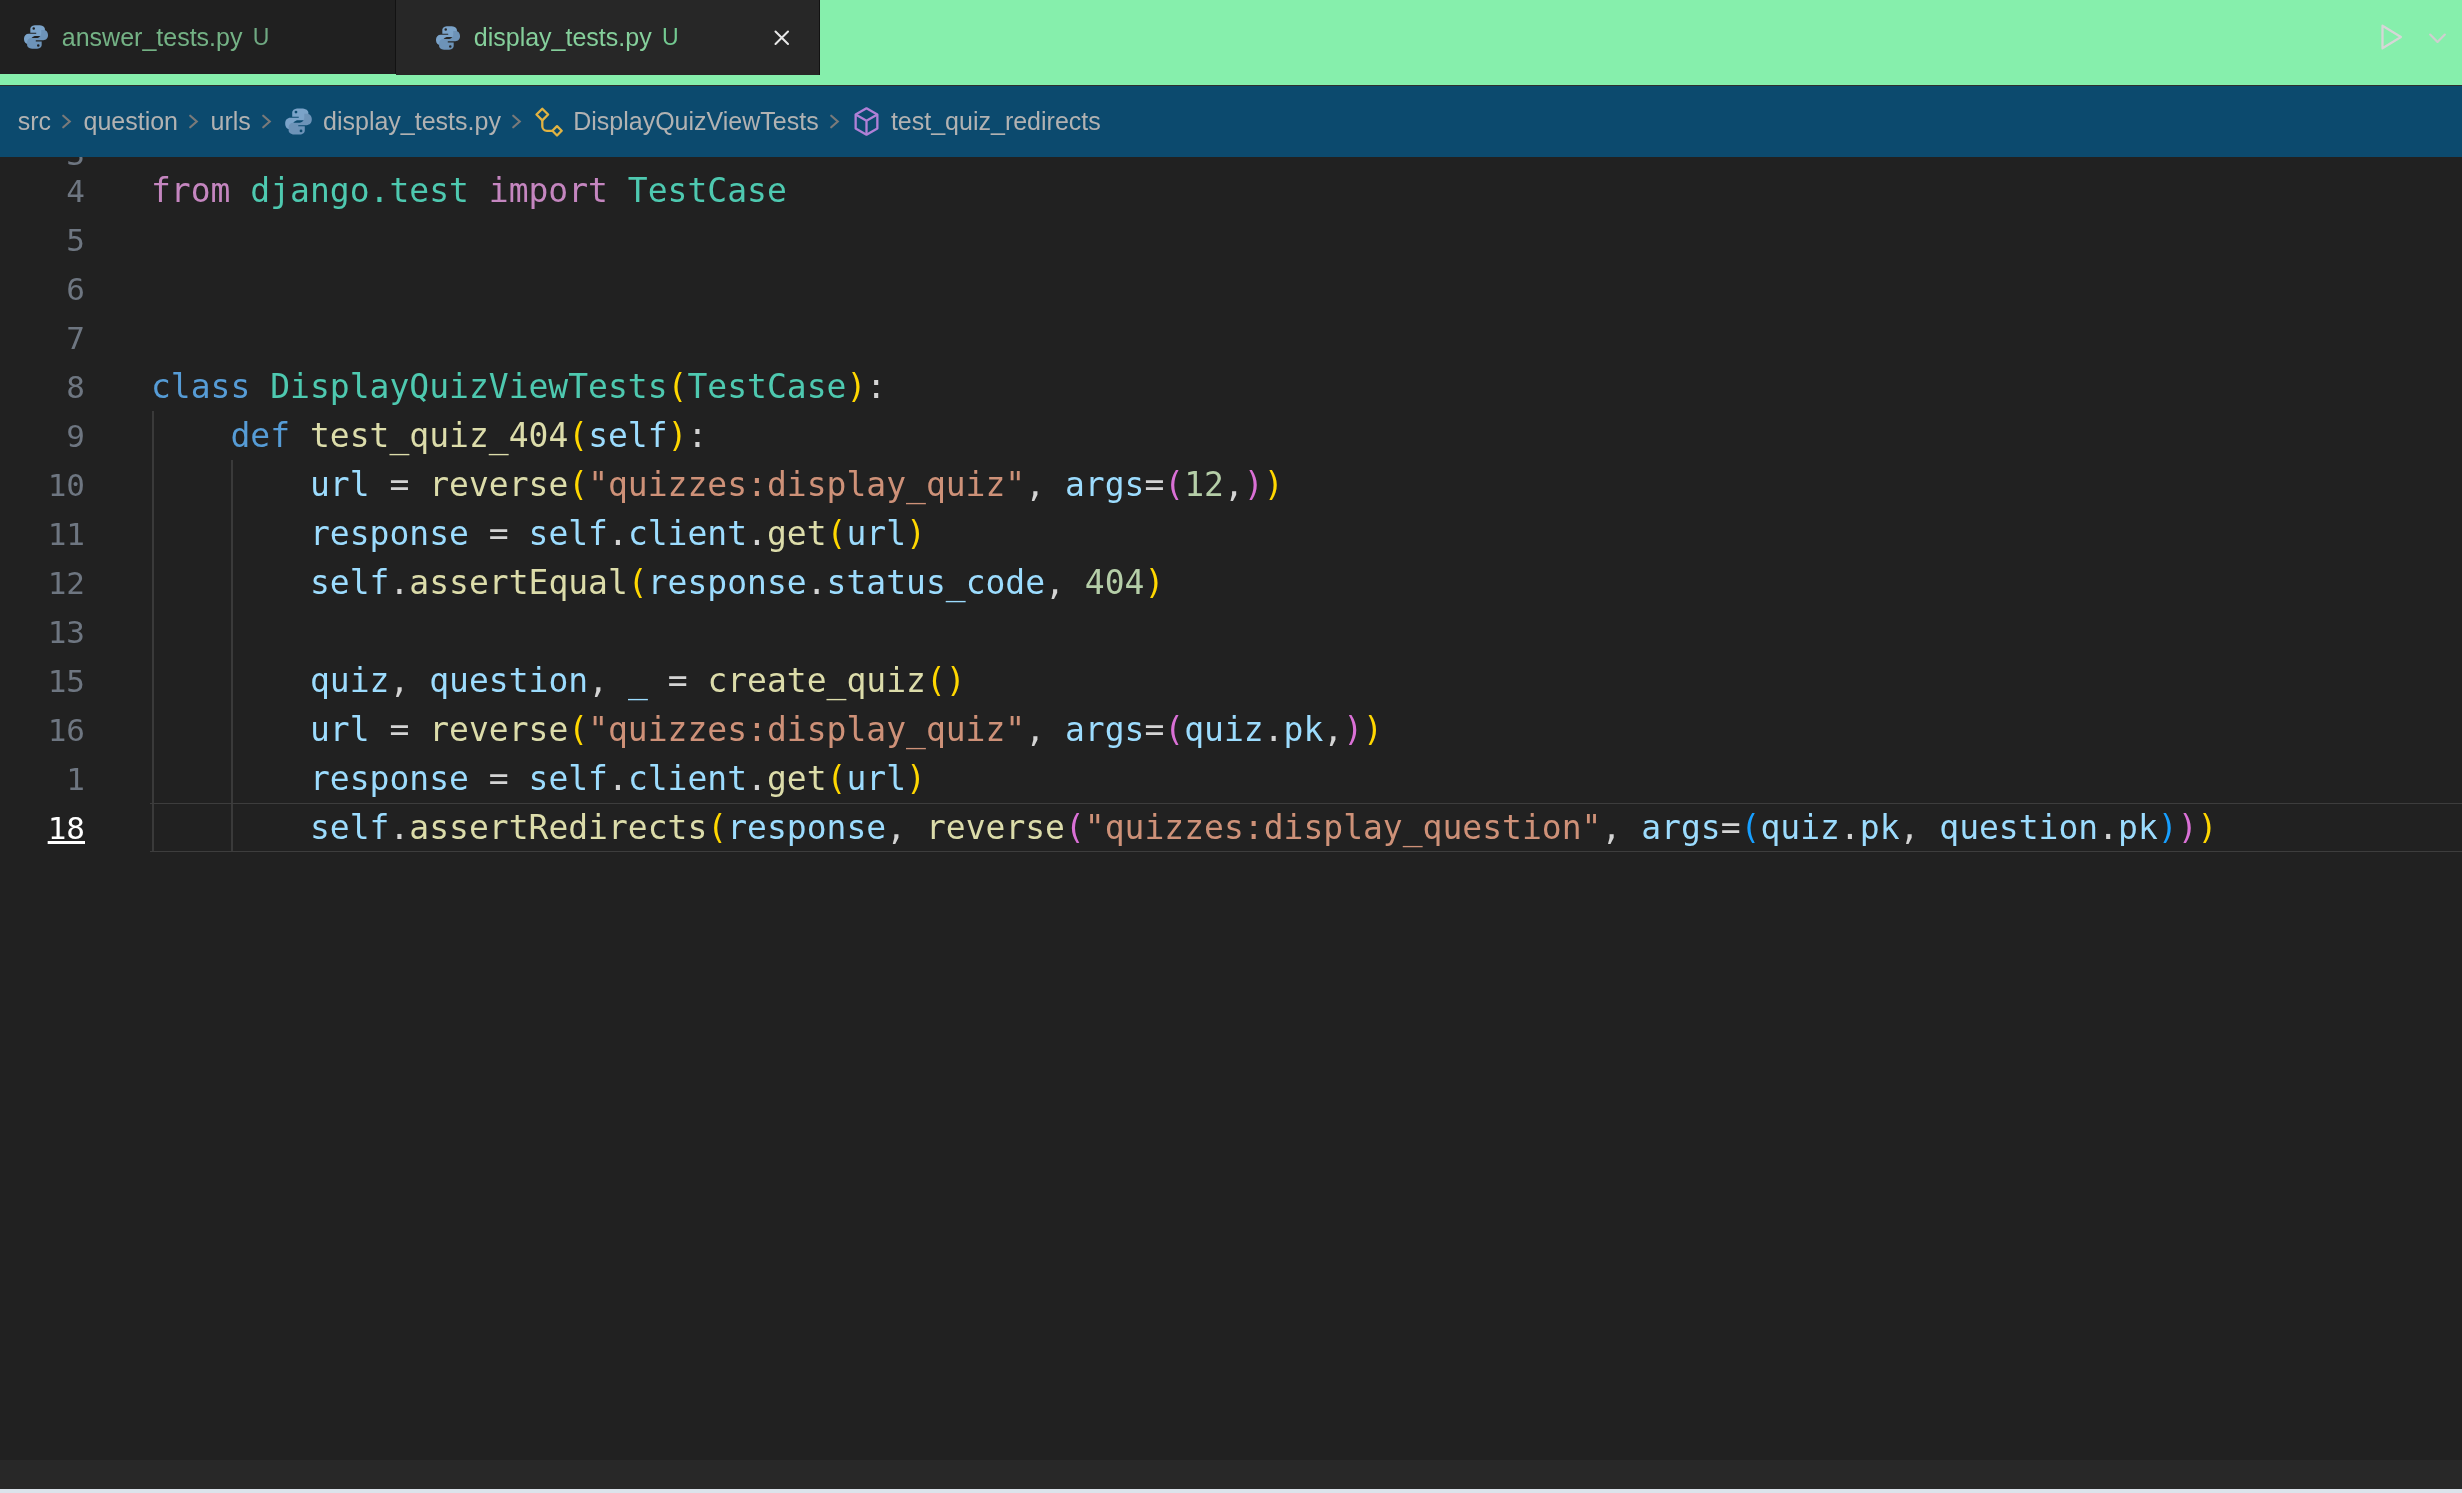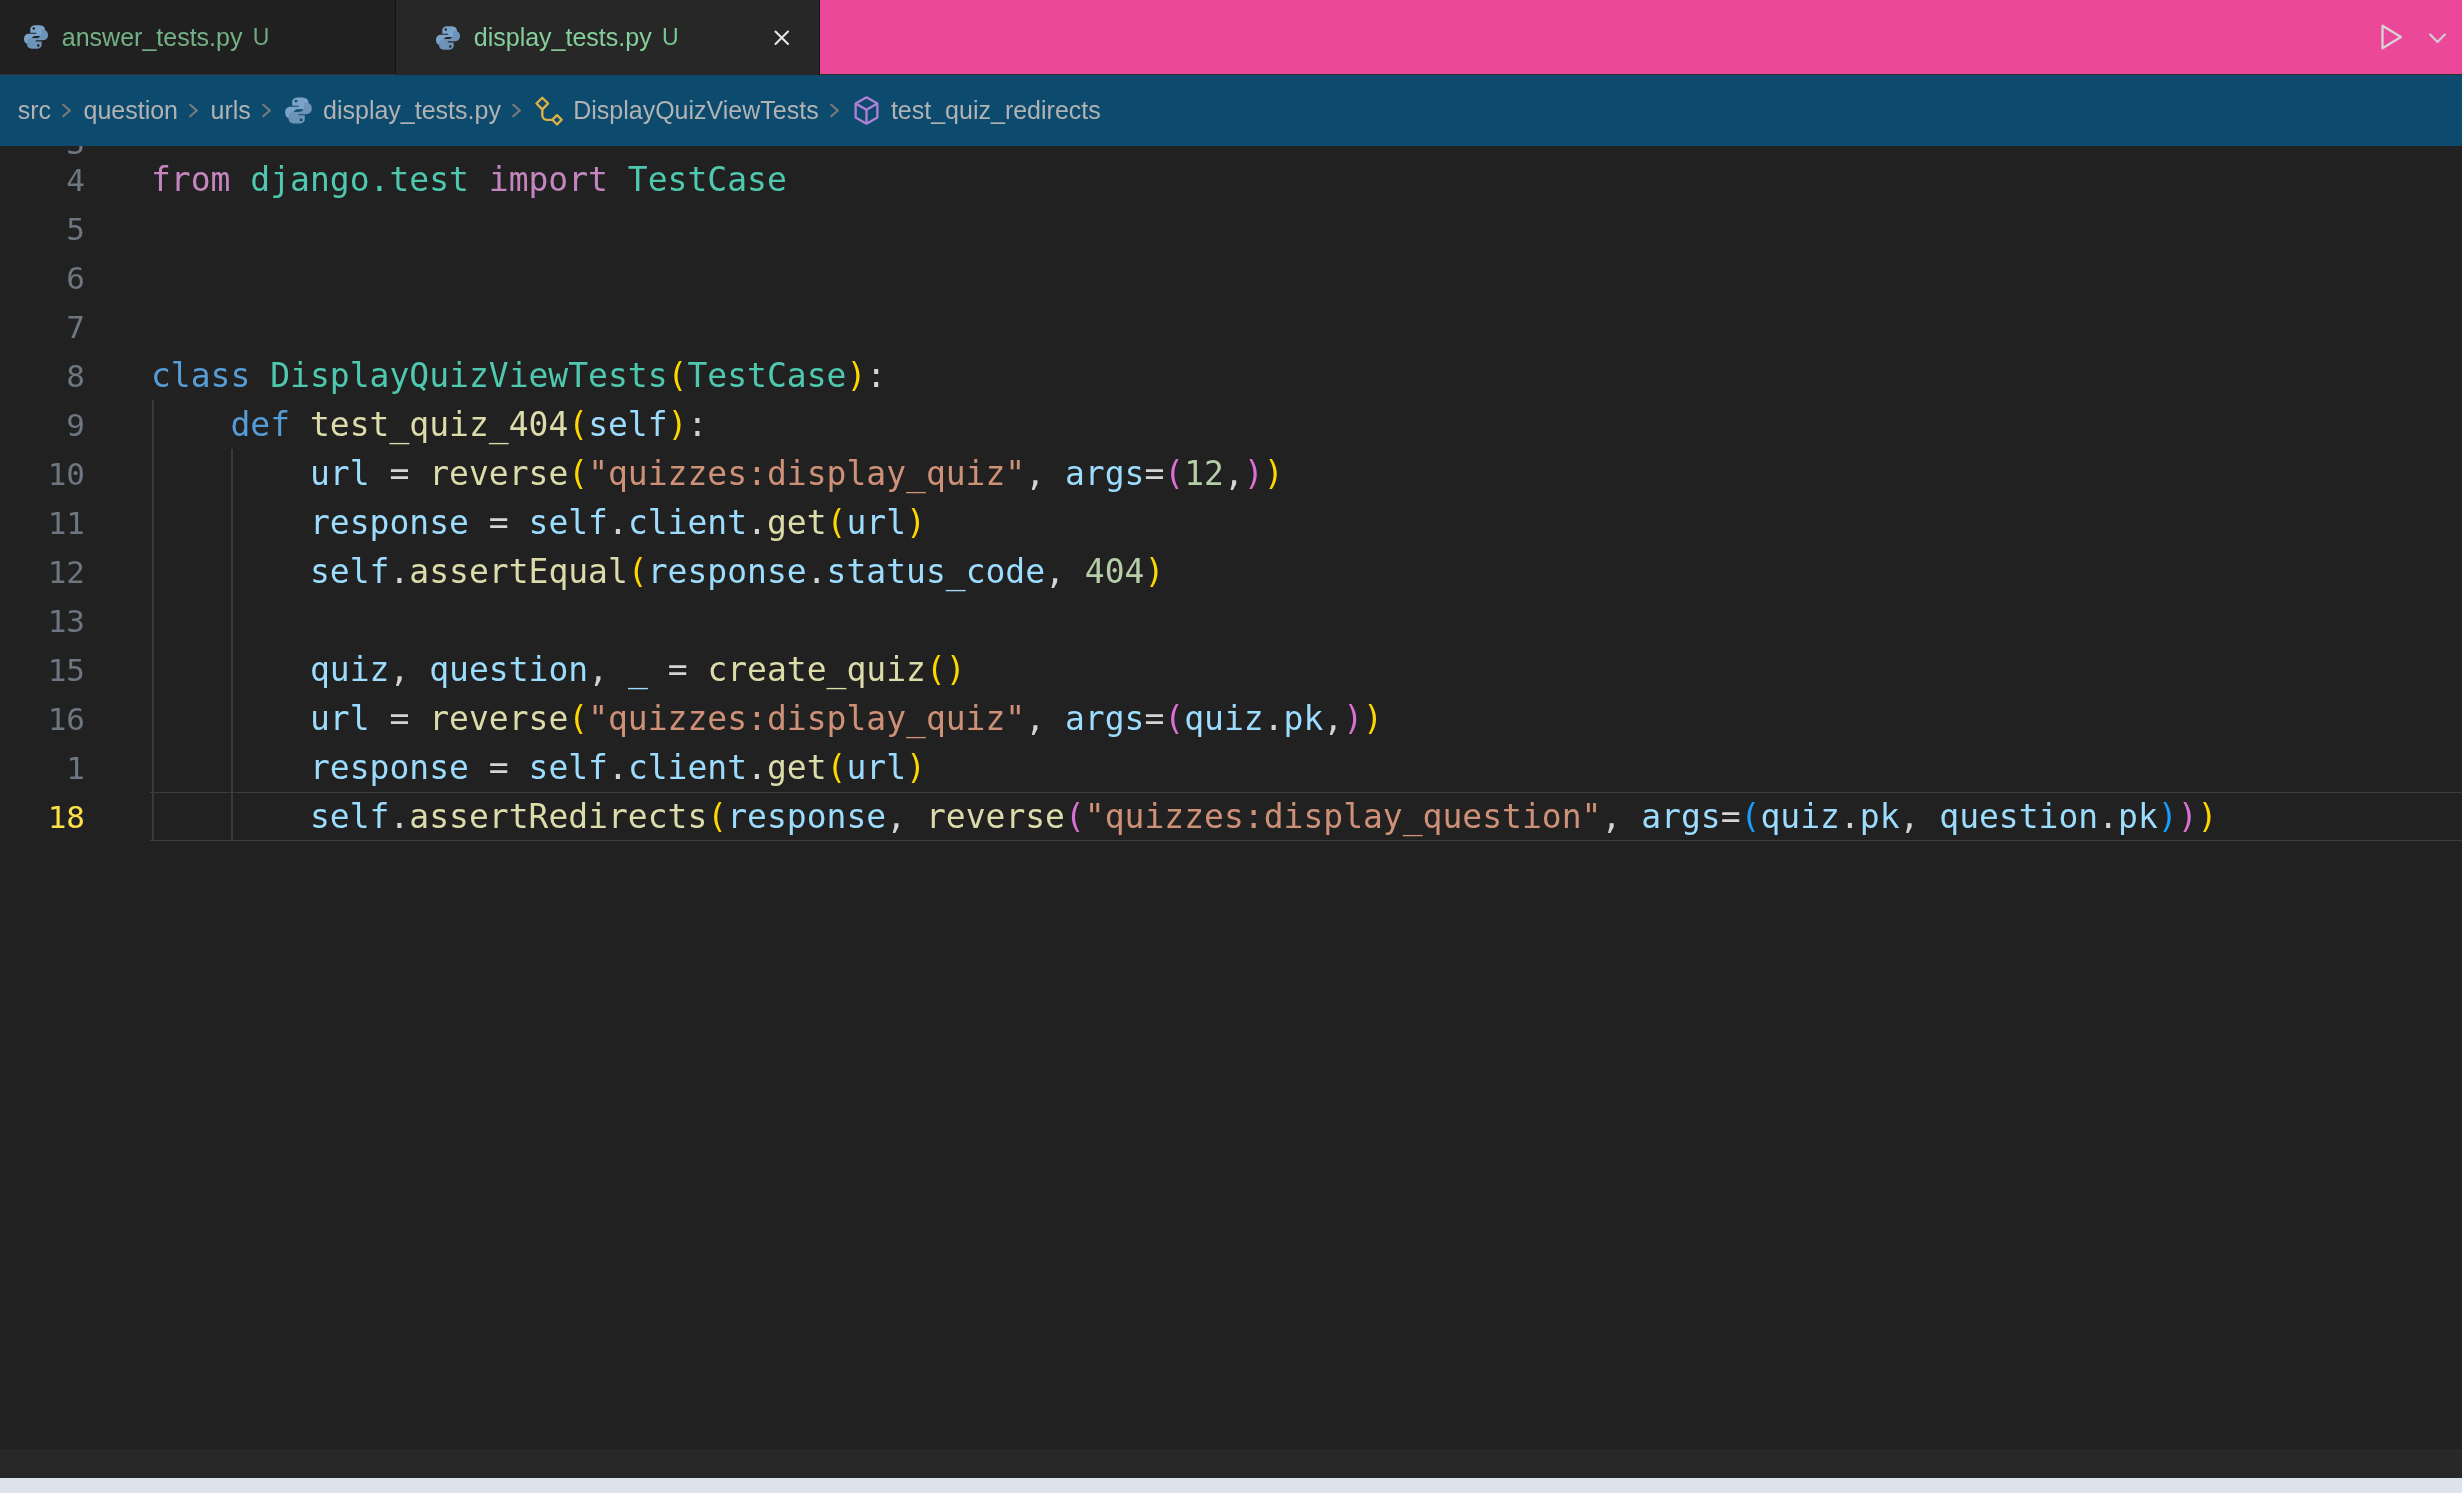--- a/index.html
+++ b/index.html
@@ -5,22 +5,22 @@
   html,body{margin:0;padding:0;}
   body{
     width:2462px;height:1494px;overflow:hidden;
     background:#212121;
     font-family:"Liberation Sans", sans-serif;
     position:relative;
   }
   
   .tabbar{
     display:flex;align-items:flex-start;
-    height:75px;box-sizing:border-box;
-    background:#ec4899;
+    height:86px;box-sizing:border-box;
+    background:#86efac;
     border-bottom:1.5px solid #2f2f2f;
   }
   .tab{
     display:flex;align-items:center;
     box-sizing:border-box;height:74px;
     padding:0 25px 0 22px;
     background:#202020;
     border-right:0.7px solid #121212;
     cursor:pointer;flex:none;
   }
@@ -52,21 +52,21 @@
   .editor{
     position:relative;height:1303px;background:#212121;overflow:hidden;
   }
   .code{position:absolute;left:0;right:0;top:-40px;}
   .row{position:relative;height:49px;}
   .row .num{
     position:absolute;left:0;top:0;width:85px;height:100%;
     display:flex;align-items:center;justify-content:flex-end;
     font-family:"DejaVu Sans Mono",monospace;font-size:31px;color:#6e7681;
   }
-  .row.current .num{color:#fde047;}
+  .row.current .num{color:#ffffff;text-decoration:underline;}
   .row.partial .num{transform:translateY(11.8px);}
   .row .content{
     position:absolute;left:151px;top:0;height:100%;
     font-family:"DejaVu Sans Mono",monospace;font-size:33px;line-height:49px;
     white-space:pre;
   }
   .guide{position:absolute;top:0;bottom:0;width:1.5px;background:#3a3a3a;}
   .guide.g0{left:152px;}
   .guide.g1{left:231px;}
   .cur-overlay{

